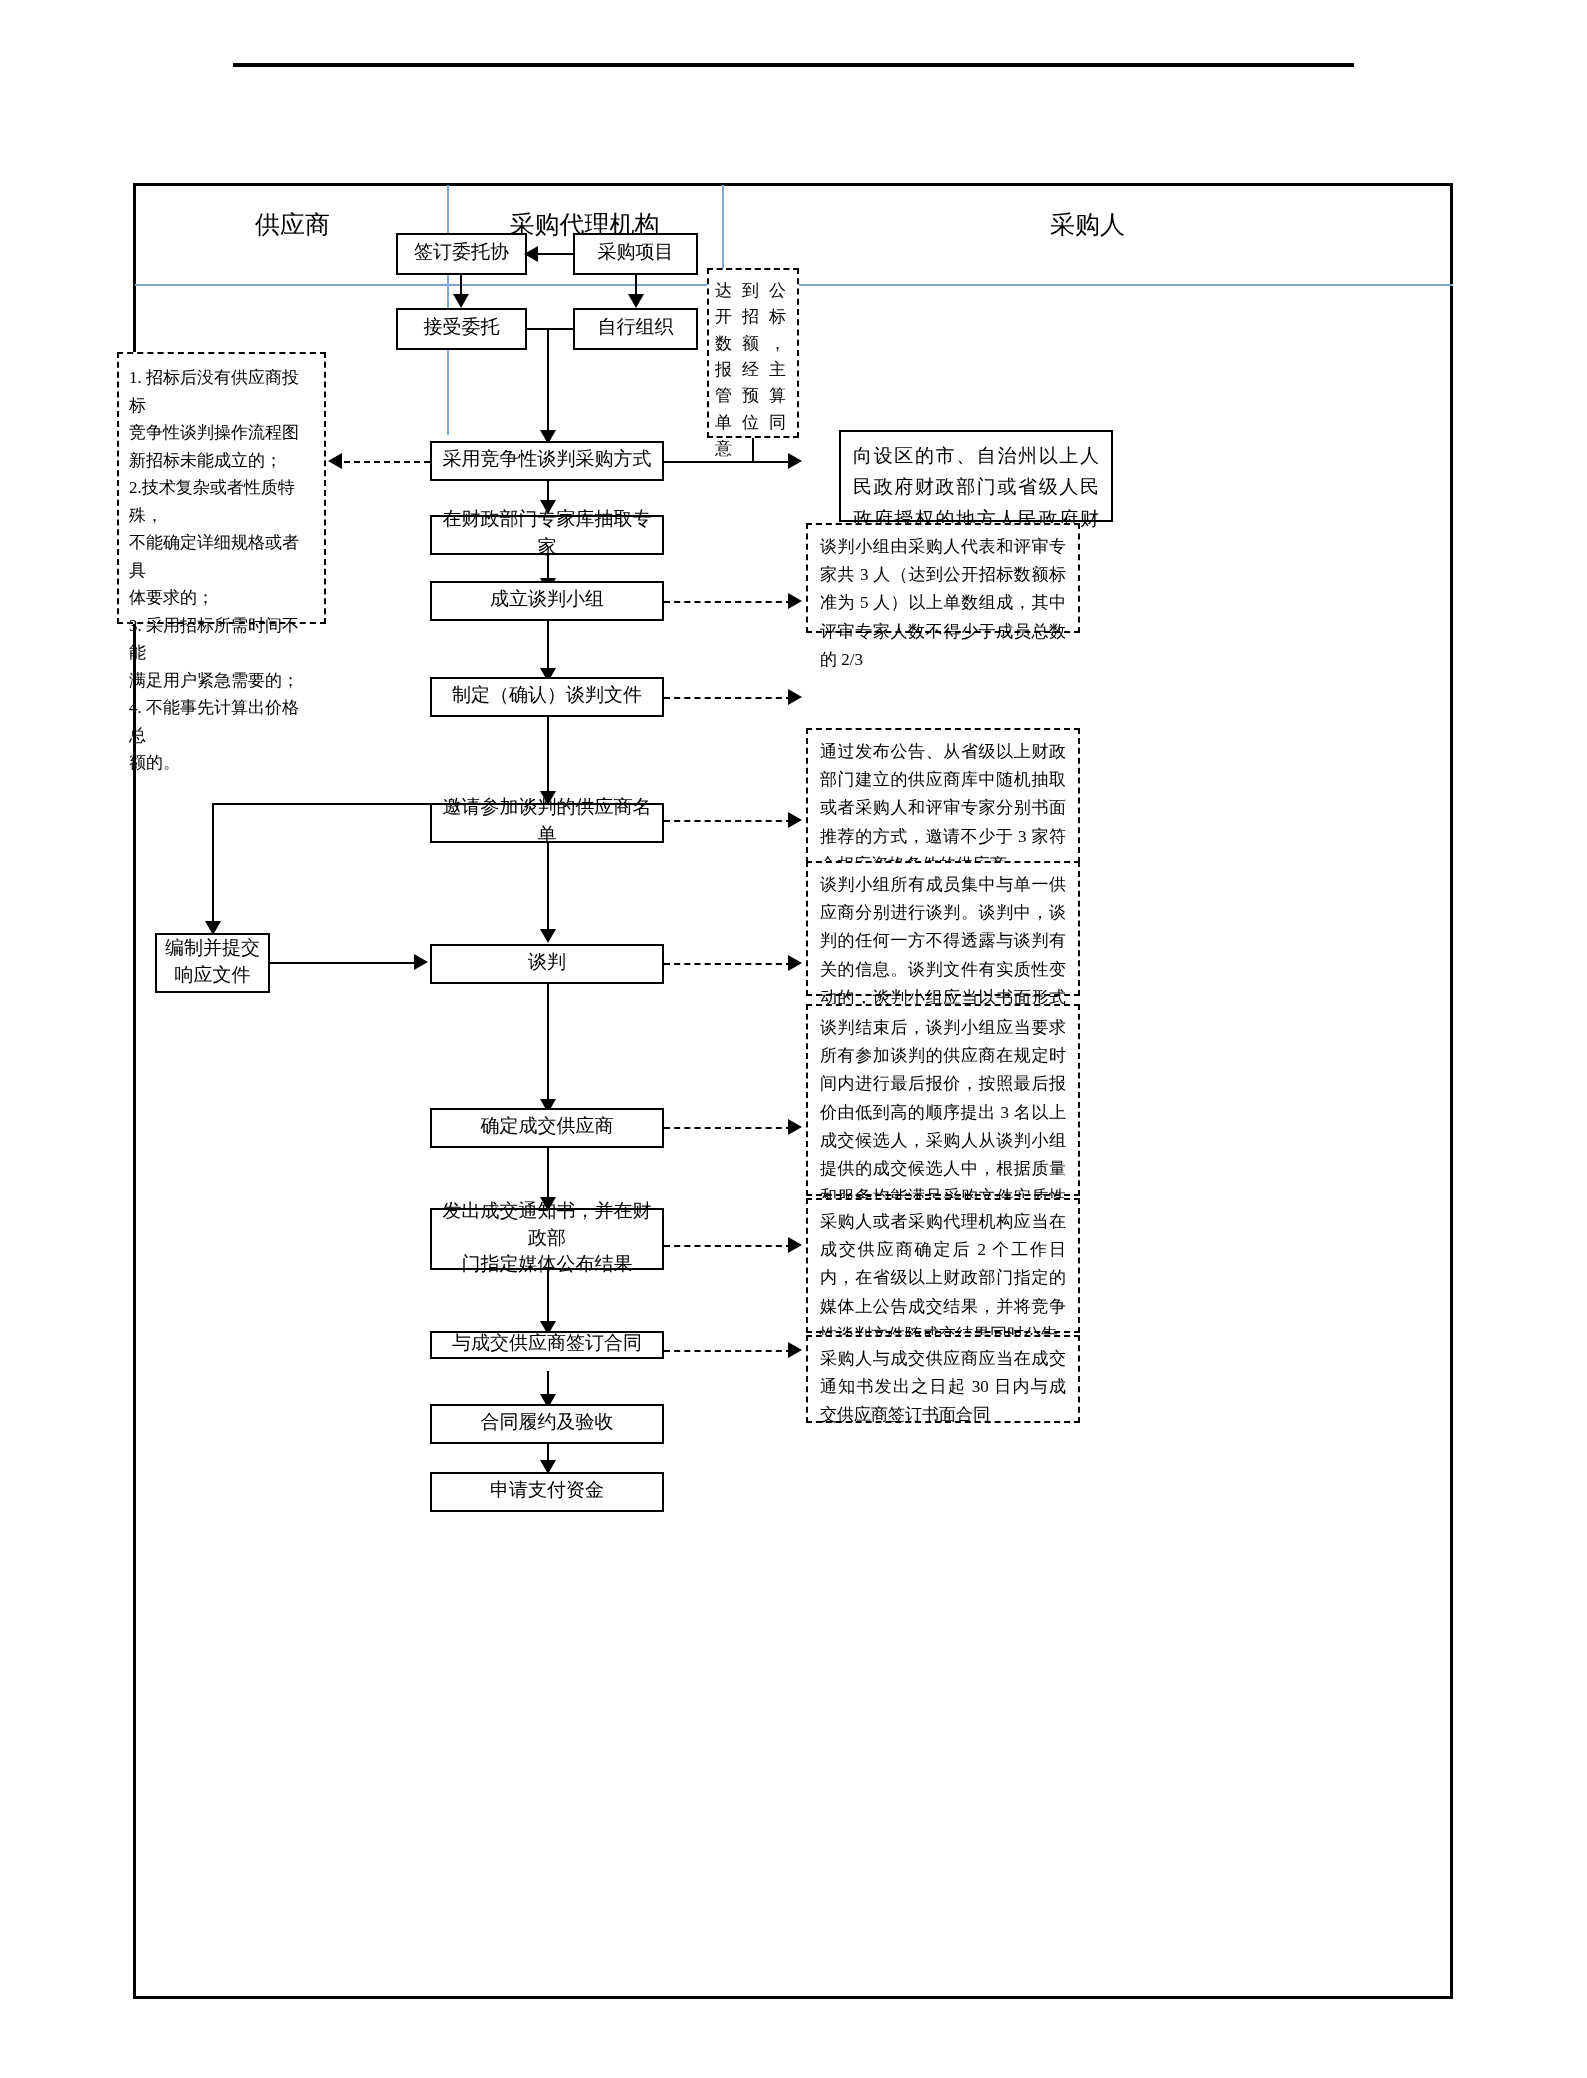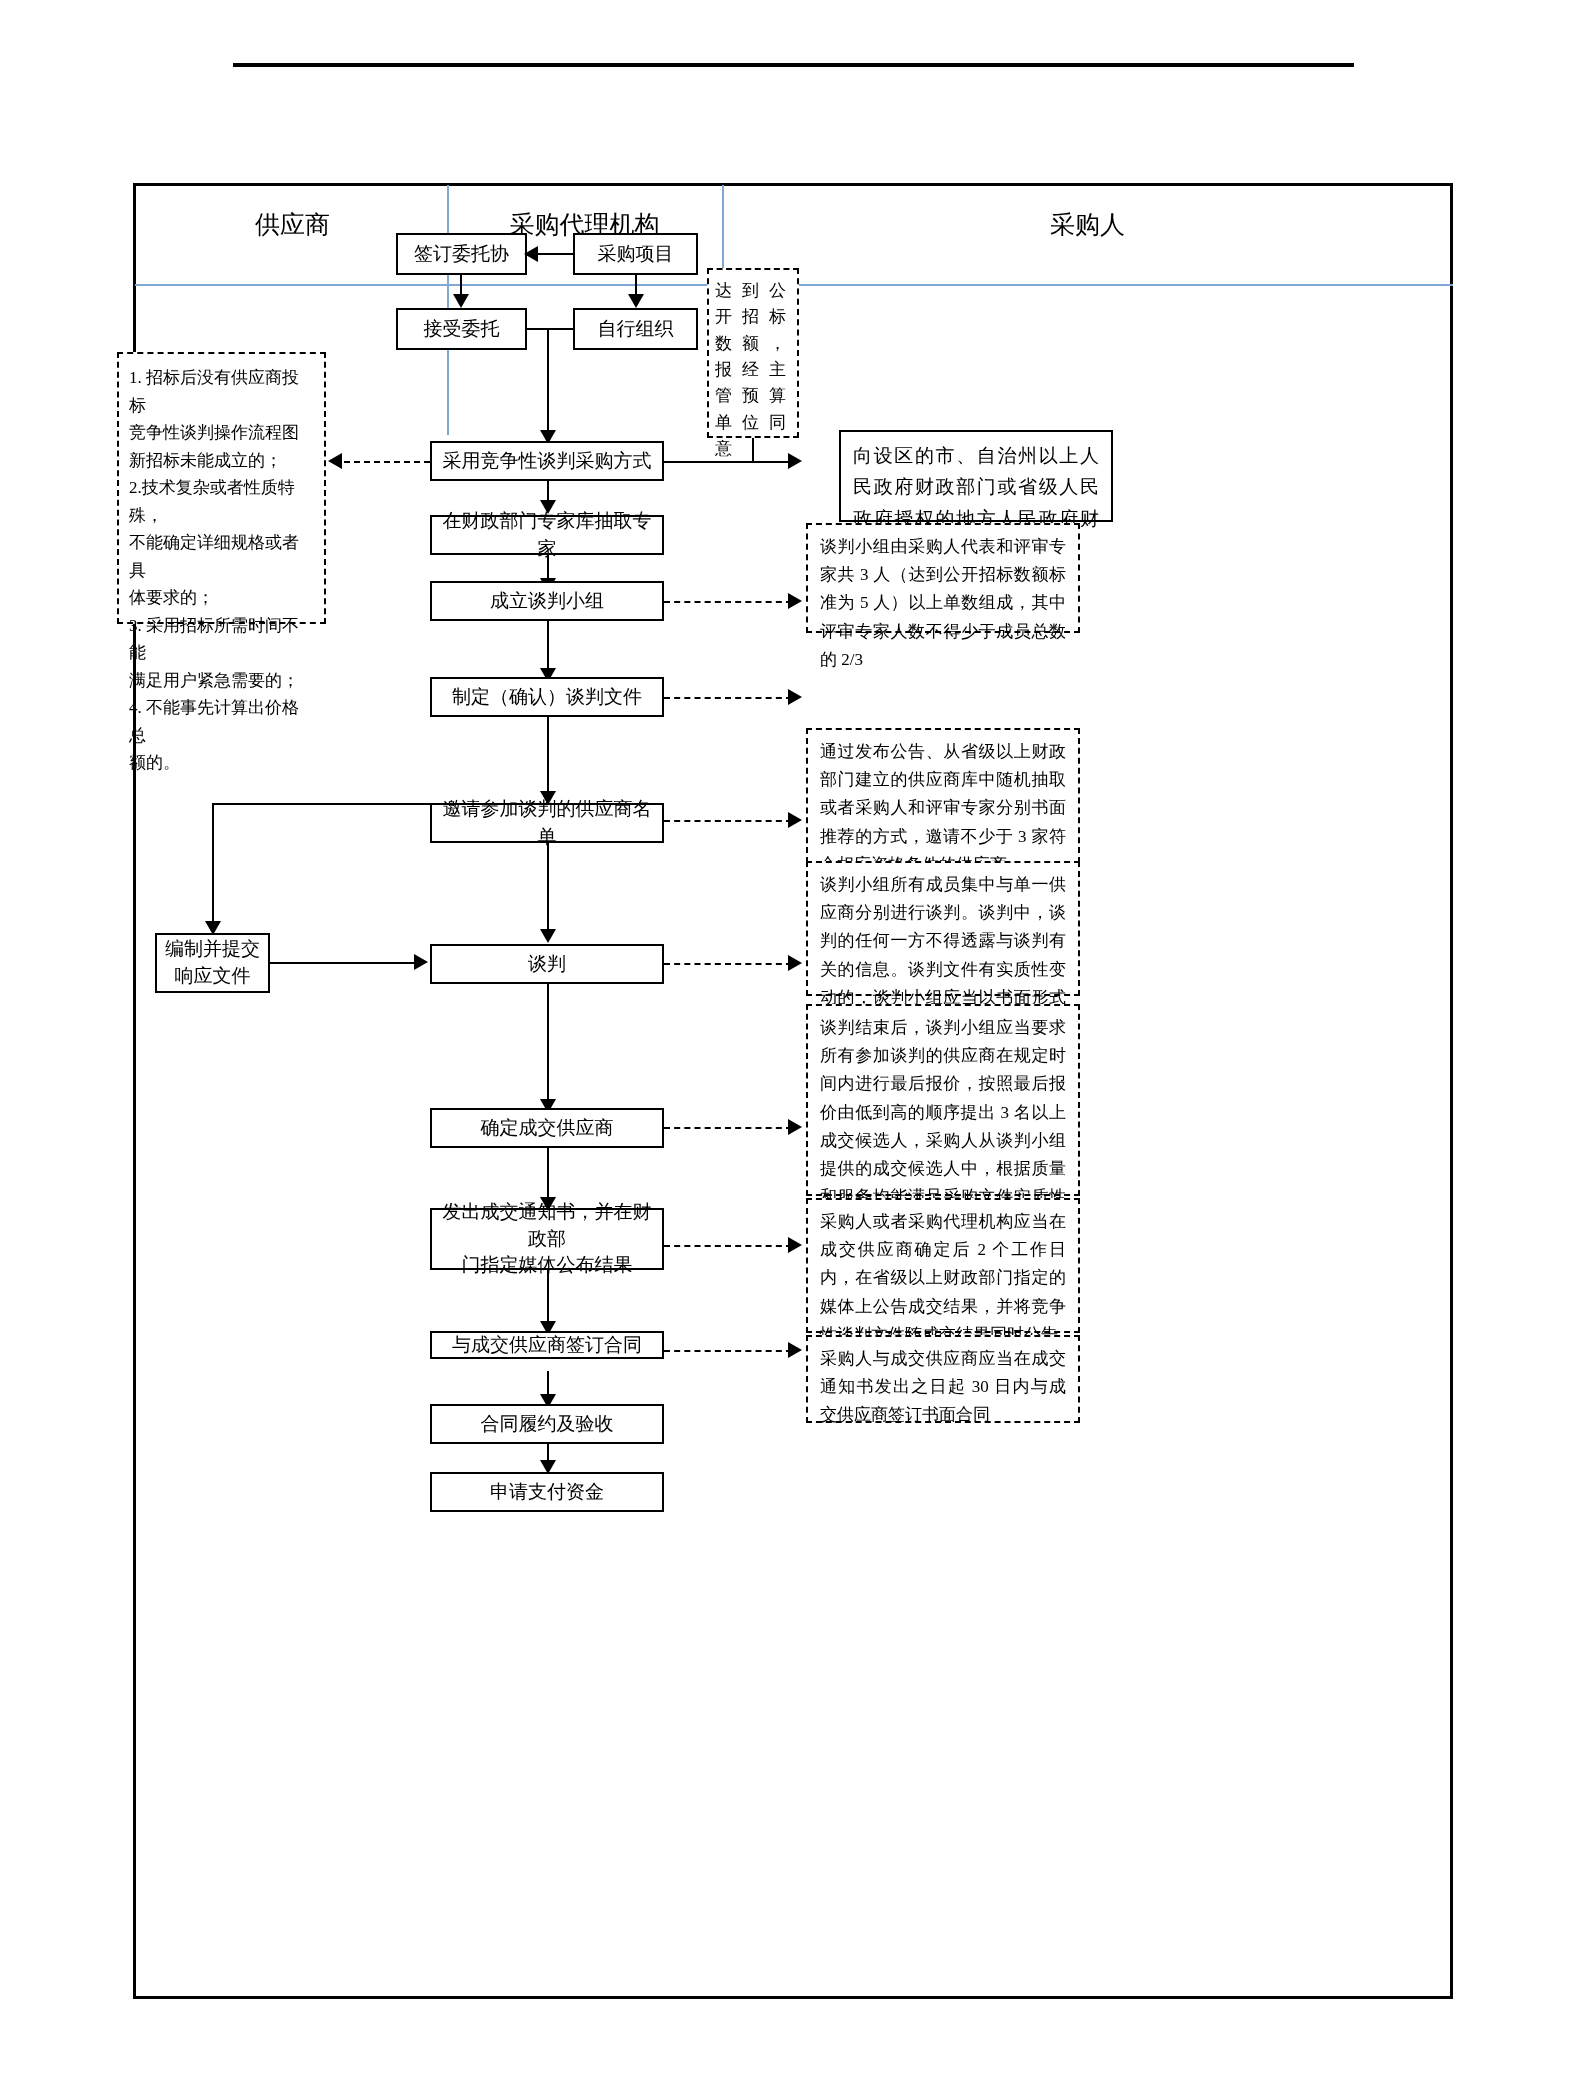--- a/index.html
+++ b/index.html
@@ -61,21 +61,21 @@
     box-sizing: border-box;
     display: flex;
     align-items: center;
     justify-content: center;
     text-align: center;
     font-size: 19px;
     line-height: 1.45;
     color: #000;
     background: #fff;
     padding: 2px 4px;
-    font-family: Liberation Serif, serif;
+    font-family: Liberation Mono, monospace;
   }
   .notebox {
     position: absolute;
     border: 2px solid #000;
     box-sizing: border-box;
     font-size: 19px;
     line-height: 1.62;
     color: #000;
     background: #fff;
     padding: 8px 12px;

